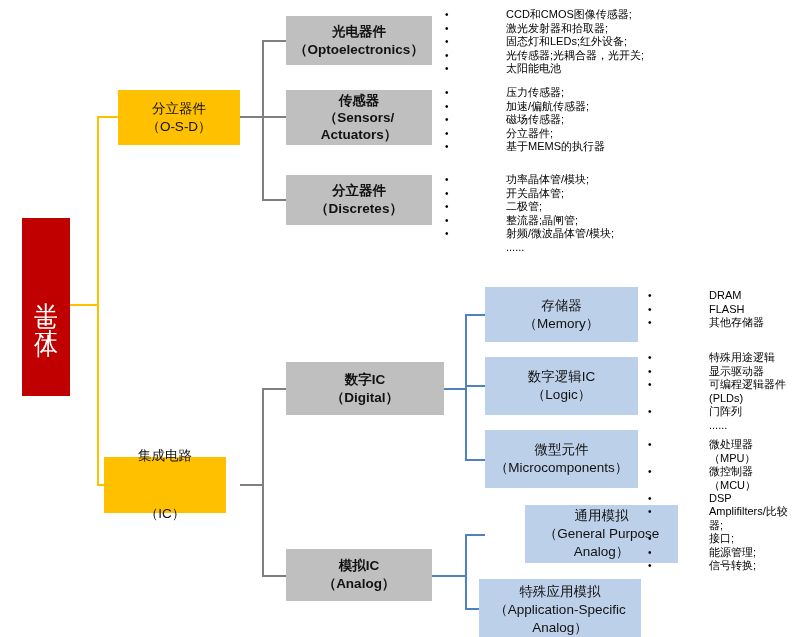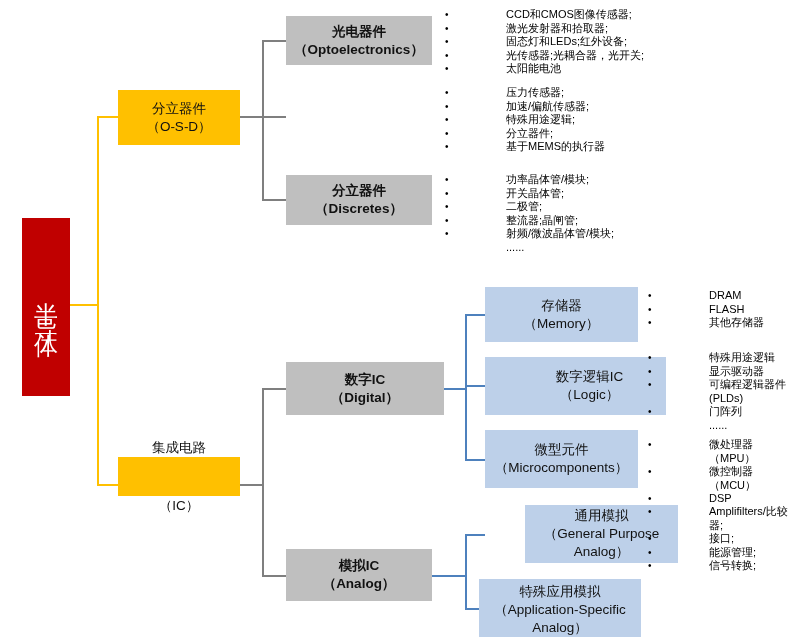--- a/index.html
+++ b/index.html
@@ -57,47 +57,52 @@
   <div class="hline line-blue" style="left:465px;top:608px;width:20px;"></div>
 
   <div class="node red" style="left:22px;top:218px;width:48px;height:178px;">
     <span class="root-label">半导体</span>
   </div>
 
   <div class="node yellow" style="left:118px;top:90px;width:122px;height:55px;">
       <div>分立器件</div>
       <div>（O-S-D）</div>
     </div>
-  <div class="node yellow" style="left:118px;top:457px;width:122px;height:39px;gap:40px;">
+  <div class="node yellow" style="left:104px;top:457px;width:122px;height:56px;gap:40px;">
       <div>集成电路</div>
       <div>（IC）</div>
     </div>
 
   <div class="node gray" style="left:286px;top:16px;width:146px;height:49px;">
       <div>光电器件</div>
       <div>（Optoelectronics）</div>
     </div>
+  <div class="node gray" style="left:286px;top:90px;width:146px;height:55px;line-height:17px;">
+      <div>传感器</div>
+      <div>（Sensors/</div>
+      <div>Actuators）</div>
+    </div>
   <div class="node gray" style="left:286px;top:175px;width:146px;height:50px;">
       <div>分立器件</div>
       <div>（Discretes）</div>
     </div>
   <div class="node gray" style="left:286px;top:362px;width:158px;height:53px;">
       <div>数字IC</div>
       <div>（Digital）</div>
     </div>
   <div class="node gray" style="left:286px;top:549px;width:146px;height:52px;">
       <div>模拟IC</div>
       <div>（Analog）</div>
     </div>
 
   <div class="node blue" style="left:485px;top:287px;width:153px;height:55px;">
       <div>存储器</div>
       <div>（Memory）</div>
     </div>
-  <div class="node blue" style="left:485px;top:357px;width:153px;height:58px;padding-left:28px;">
+  <div class="node blue" style="left:485px;top:357px;width:153px;height:58px;">
       <div>数字逻辑IC</div>
       <div>（Logic）</div>
     </div>
   <div class="node blue" style="left:485px;top:430px;width:153px;height:58px;text-align:right;">
       <div>微型元件</div>
       <div>（Microcomponents）</div>
     </div>
   <div class="node blue" style="left:485px;top:505px;width:153px;height:58px;line-height:18px;margin-left:40px;">
       <div>通用模拟</div>
       <div>（General Purpose</div>
@@ -135,21 +140,21 @@
       <div class="bullet-row">
         <span class="bullet">•</span>
         <span class="bullet-text">压力传感器;</span>
       </div>
       <div class="bullet-row">
         <span class="bullet">•</span>
         <span class="bullet-text">加速/偏航传感器;</span>
       </div>
       <div class="bullet-row">
         <span class="bullet">•</span>
-        <span class="bullet-text">特殊用途逻辑;</span>
+        <span class="bullet-text">磁场传感器;</span>
       </div>
       <div class="bullet-row">
         <span class="bullet">•</span>
         <span class="bullet-text">分立器件;</span>
       </div>
       <div class="bullet-row">
         <span class="bullet">•</span>
         <span class="bullet-text">基于MEMS的执行器</span>
       </div>
     </div>

